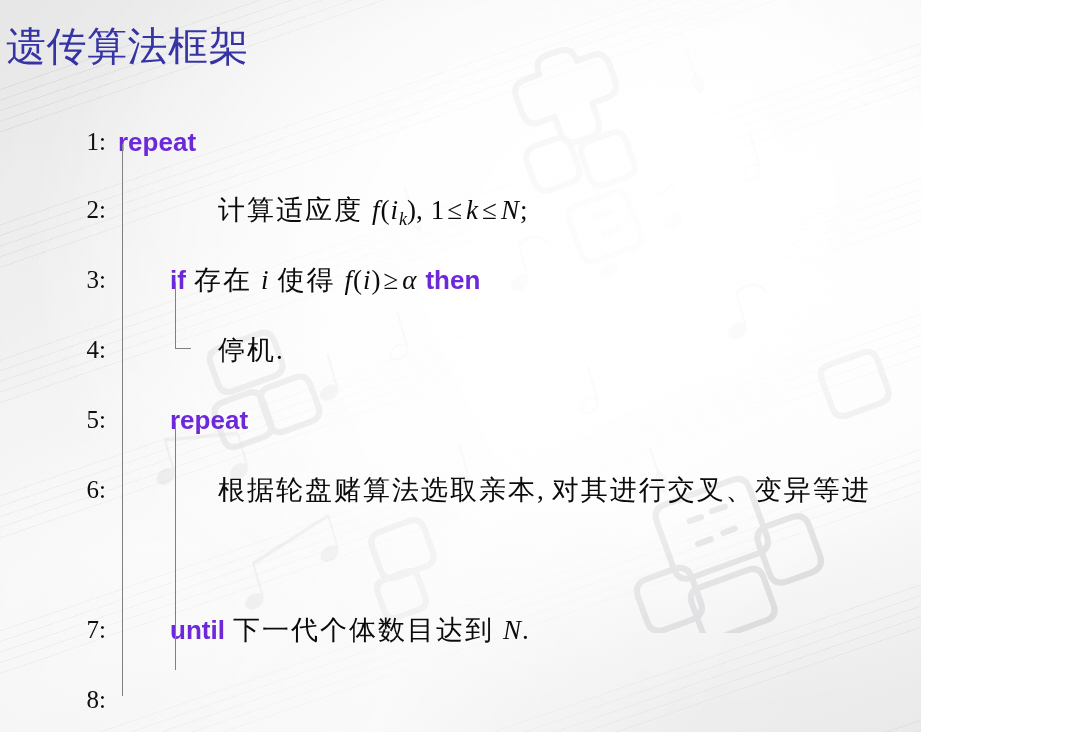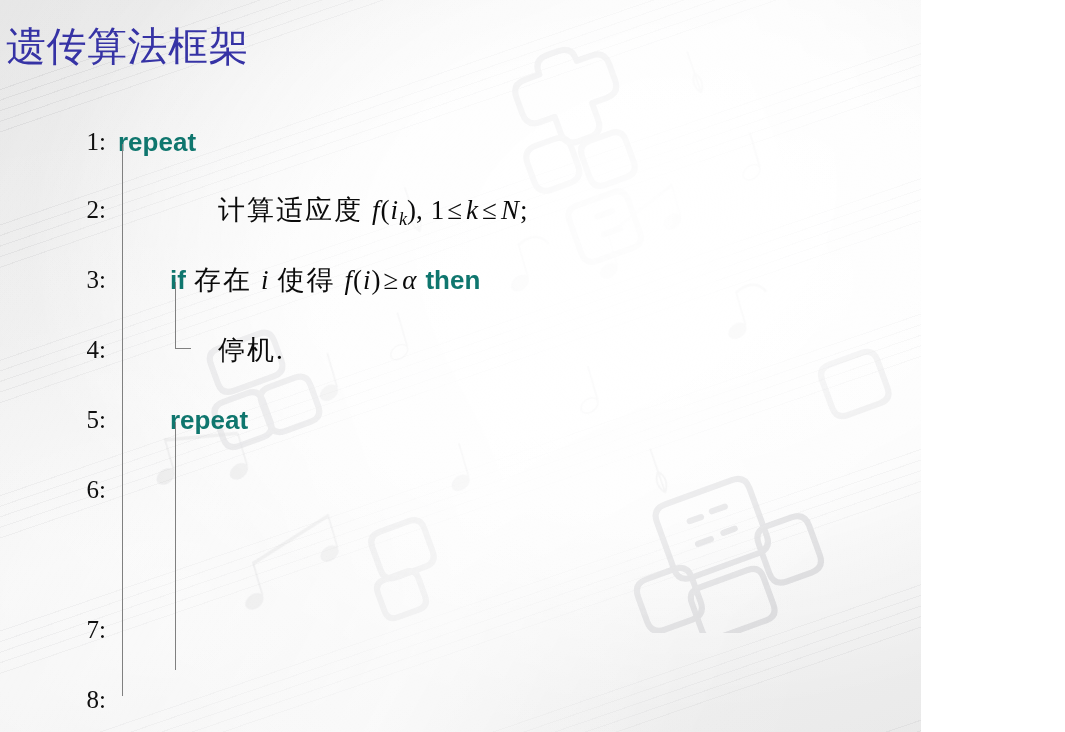--- a/index.html
+++ b/index.html
@@ -137,21 +137,21 @@
   }
   
   .ind0 { left: 118px; }
   .ind1 { left: 170px; text-align: right; }
   .ind2 { left: 218px; }
 
   .kw {
     font-family: "Liberation Sans", sans-serif;
     font-weight: bold;
     font-size: 26px;
-    color: #0f766e;
+    color: #6d28d9;
   }
   .cjk {
     font-family: "Liberation Serif", serif;
     font-size: 27px;
     letter-spacing: 2px;
     color: #0b0b0b;
   }
   .mathi {
     font-family: "Liberation Serif", serif;
     font-style: italic;
@@ -298,23 +298,25 @@
       <div class="line" style="top: 218px;">
         <div class="lineno">4:</div>
         <div class="ltext ind2"><span class="cjk">停机</span><span class="mathr">.</span></div>
       </div>
       <div class="line" style="top: 288px;">
         <div class="lineno">5:</div>
         <div class="ltext ind1"><span class="kw">repeat</span></div>
       </div>
       <div class="line" style="top: 358px;">
         <div class="lineno">6:</div>
+        <div class="ltext ind2"><span class="cjk">根据轮盘赌算法选取亲本</span><span class="mathr">,</span><span class="sp"></span><span class="cjk">对其进行交叉、变异等进</span></div>
       </div>
       <div class="line" style="top: 498px;">
         <div class="lineno">7:</div>
+        <div class="ltext ind1"><span class="kw">until</span><span class="sp"></span><span class="cjk">下一代个体数目达到</span><span class="sp"></span><span class="mathi">N</span><span class="mathr">.</span></div>
       </div>
       <div class="line" style="top: 568px;">
         <div class="lineno">8:</div>
       </div>
       <div class="vrule" style="left: 122px; top: 34px; height: 552px; background: rgb(128, 128, 128);"></div>
       <div class="vrule" style="left: 175px; top: 172px; height: 66px; background: rgb(128, 128, 128);"></div>
       <div class="lfoot" style="left: 175px; top: 238px; width: 16px; background: rgb(128, 128, 128);"></div>
       <div class="vrule" style="left: 175px; top: 312px; height: 248px; background: rgb(128, 128, 128);"></div>
     </div>
 

